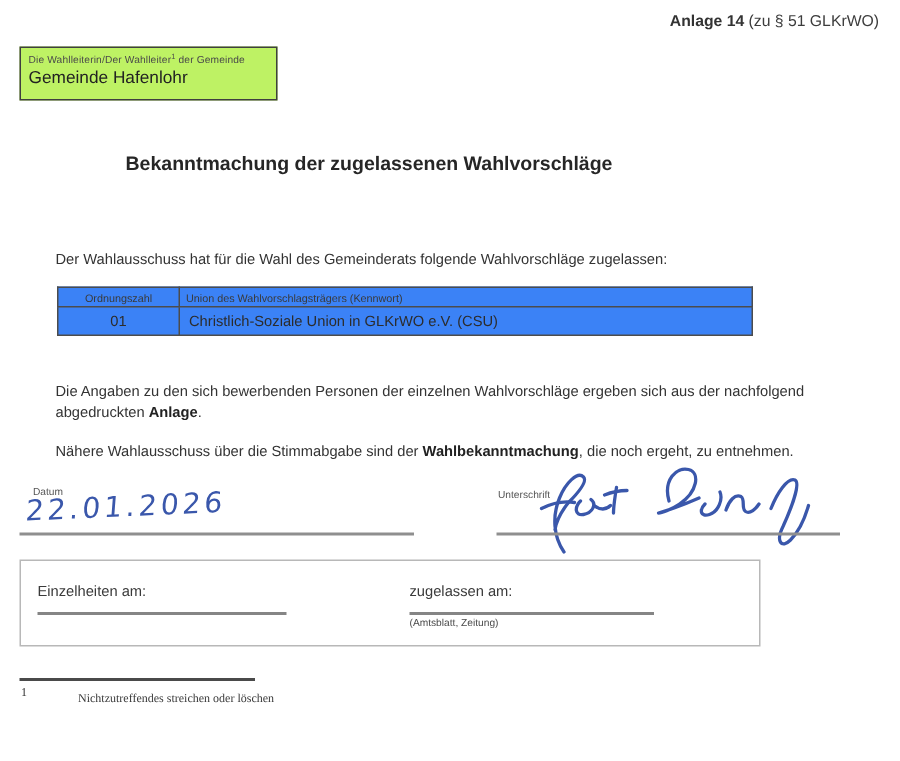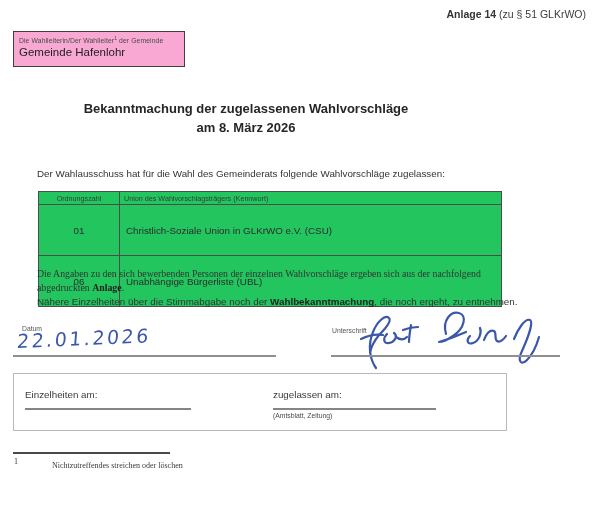--- a/index.html
+++ b/index.html
@@ -9,54 +9,54 @@
   }
   .abs{position:absolute;}
 
   
   .annex{top:8px;right:14px;font-size:10.5px;color:#3c3c3c;text-align:right;}
   .annex b{color:#333;}
 
   
   .issuer-box{
     left:13px;top:31px;width:172px;height:36px;
-    border:1.5px solid #3f3f3f;background:#f9a8d4;box-sizing:border-box;
+    border:1.5px solid #3f3f3f;background:#bef264;box-sizing:border-box;
     padding:3px 5px 0 5px;
   }
   .issuer-label{font-size:6.8px;color:#4a4a4a;letter-spacing:.1px;}
   .issuer-label sup{font-size:5px;}
   .issuer-name{font-size:11.5px;color:#222;margin-top:2px;}
 
   
   .title{left:0;top:100px;width:492px;text-align:center;
     font-weight:bold;font-size:13px;line-height:17.5px;color:#262626;}
   .title .l3{margin-top:1px;}
 
   
   .intro{left:37px;top:168px;width:530px;font-size:9.8px;color:#333;}
 
   
   table.proposals{
     left:38px;top:191px;width:464px;border-collapse:collapse;
-    position:absolute;background:#22c55e;
+    position:absolute;background:#3b82f6;
   }
   table.proposals, table.proposals td, table.proposals th{
     border:1px solid #4c4c4c;
   }
   table.proposals{border:1.5px solid #4c4c4c;}
   table.proposals th{
     height:12px;font-size:7.2px;font-weight:normal;color:#3a3a3a;
     padding:0 4px;text-align:left;
   }
   table.proposals th.num, table.proposals td.num{width:68px;text-align:center;}
-  table.proposals td{height:18px;font-size:9.8px;color:#2c2c2c;padding:16px 6px;}
+  table.proposals td{height:18px;font-size:9.8px;color:#2c2c2c;padding:0 6px;}
 
   
   .para{left:37px;width:530px;font-size:9.8px;line-height:14px;color:#333;}
-  .p-annex{top:267px;font-family:Liberation Serif, serif;}
+  .p-annex{top:255px;}
   .p-notice{top:295px;}
   .para b{color:#222;}
 
   
   .tiny-label{font-size:6.8px;color:#555;}
   .datum-label{left:22px;top:325px;}
   .date-value{
     left:18px;top:330px;font-size:19px;letter-spacing:2.5px;
     color:var(--ink,#3a57ab);transform:rotate(-2.5deg) skewX(-7deg);
     transform-origin:left top;font-family:"DejaVu Sans",sans-serif;
@@ -91,49 +91,44 @@
 
 <div class="abs issuer-box">
   <div class="issuer-label">
     <span>Die Wahlleiterin/Der Wahlleiter</span><sup>1</sup><span> der Gemeinde</span>
   </div>
   <div class="issuer-name">Gemeinde Hafenlohr</div>
 </div>
 
 <div class="abs title">
   <div class="l1">Bekanntmachung der zugelassenen Wahlvorschläge</div>
-  <div class="l3">am 8. März 2026</div>
 </div>
 
 <div class="abs intro">Der Wahlausschuss hat für die Wahl des Gemeinderats folgende Wahlvorschläge zugelassen:</div>
 
 <table class="proposals">
   <tbody>
       <tr>
     <th class="num">Ordnungszahl</th>
     <th>Union des Wahlvorschlagsträgers (Kennwort)</th>
   </tr>
   <tr>
     <td class="num">01</td>
     <td>Christlich-Soziale Union in GLKrWO e.V. (CSU)</td>
   </tr>
-  <tr>
-    <td class="num">06</td>
-    <td>Unabhängige Bürgerliste (UBL)</td>
-  </tr>
 </tbody>
   </table>
 
 <div class="abs para p-annex">
   <span>Die Angaben zu den sich bewerbenden Personen der einzelnen Wahlvorschläge ergeben sich aus der nachfolgend</span><br>
   <span>abgedruckten </span><b>Anlage</b><span>.</span>
 </div>
 
 <div class="abs para p-notice">
-  <span>Nähere Einzelheiten über die Stimmabgabe noch der </span><b>Wahlbekanntmachung</b><span>, die noch ergeht, zu entnehmen.</span>
+  <span>Nähere Wahlausschuss über die Stimmabgabe sind der </span><b>Wahlbekanntmachung</b><span>, die noch ergeht, zu entnehmen.</span>
 </div>
 
 <div class="abs tiny-label datum-label">Datum</div>
 <div class="abs date-value">22.01.2026</div>
 <div class="abs date-line"></div>
 
 <div class="abs tiny-label unterschrift-label">Unterschrift</div>
 <svg class="abs sig-svg" viewBox="0 0 225 66" aria-hidden="true">
   <g fill="none" stroke="#3a57ab" stroke-width="2.2" stroke-linecap="round" stroke-linejoin="round">
     <path d="M38,62 C31,52 30,38 35,26 C39,16 47,8 51,12 C54,15 47,23 41,29 C37,34 33,41 32,47"></path>

